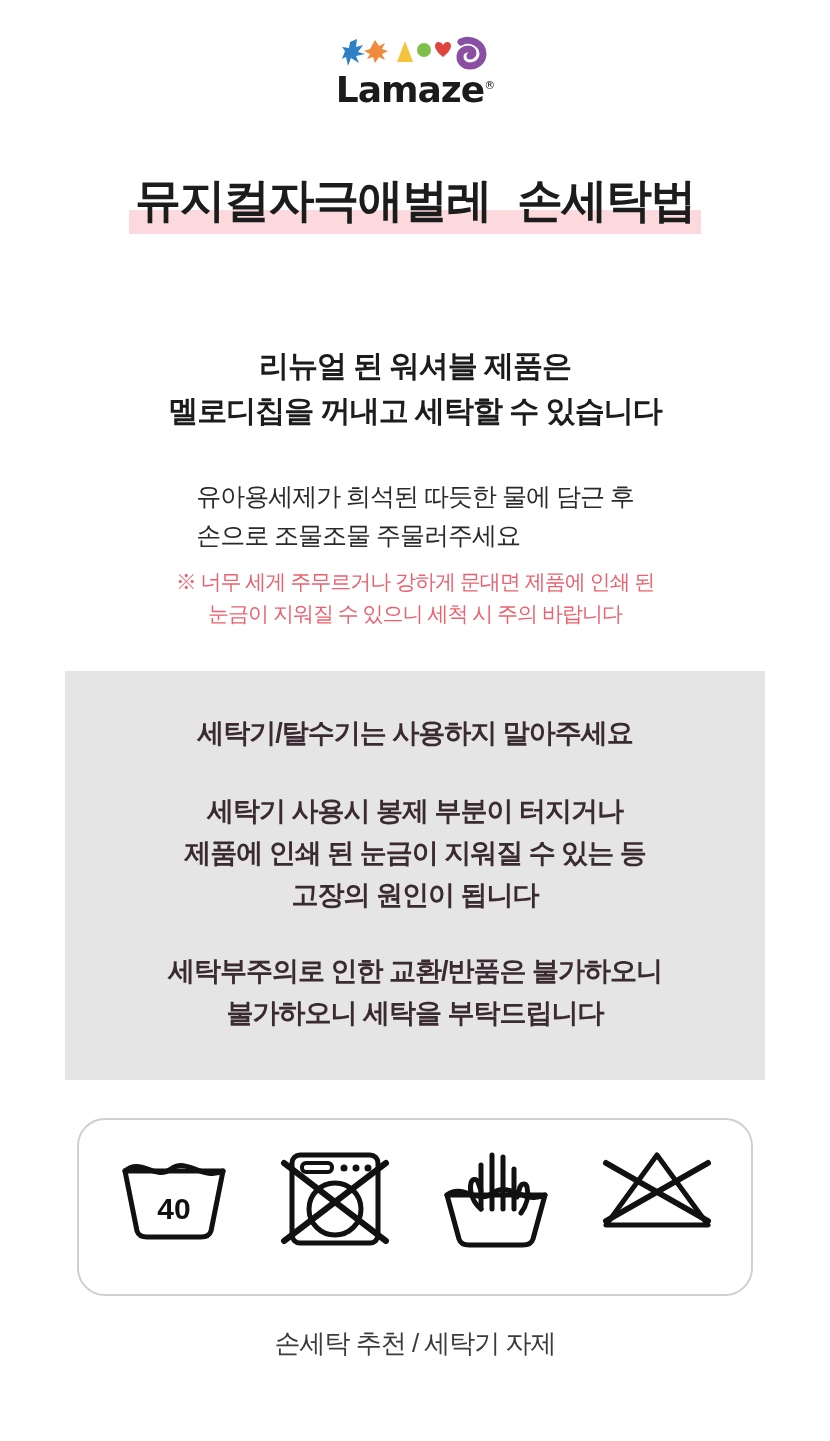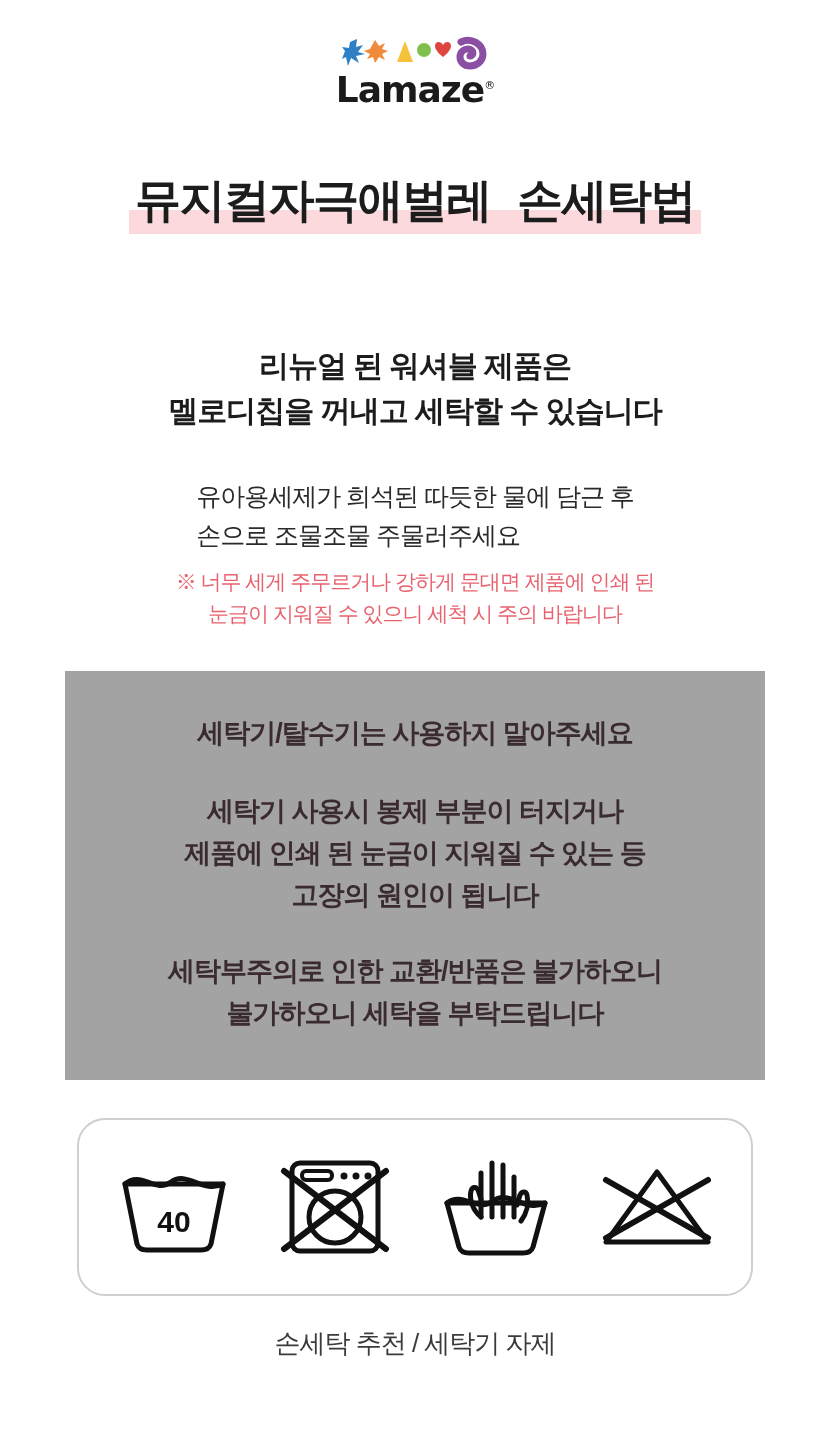--- a/index.html
+++ b/index.html
@@ -96,21 +96,21 @@
     font-size: 21px;
     color: #e8636f;
     line-height: 1.5;
     letter-spacing: -1px;
   }
 
   
   .pink-box {
     margin-top: 42px;
     width: 700px;
-    background: #a3a3a3;
+    background: #e5e5e5;
     color: #3b2b33;
     text-align: center;
     padding: 42px 20px 46px 20px;
     box-sizing: border-box;
   }
   .pink-line {
     font-size: 27px;
     font-weight: bold;
     line-height: 1.55;
     letter-spacing: -1px;
@@ -133,21 +133,20 @@
     box-sizing: border-box;
     display: flex;
     align-items: center;
     justify-content: space-around;
     padding: 0 14px;
   }
   .icon-cell {
     width: 140px;
     height: 120px;
     display: flex;
-    align-items: center;
     justify-content: center;
   }
 
   .caption {
     margin-top: 30px;
     font-size: 26px;
     color: #3b3b3b;
     letter-spacing: -1px;
   }
 </style>

